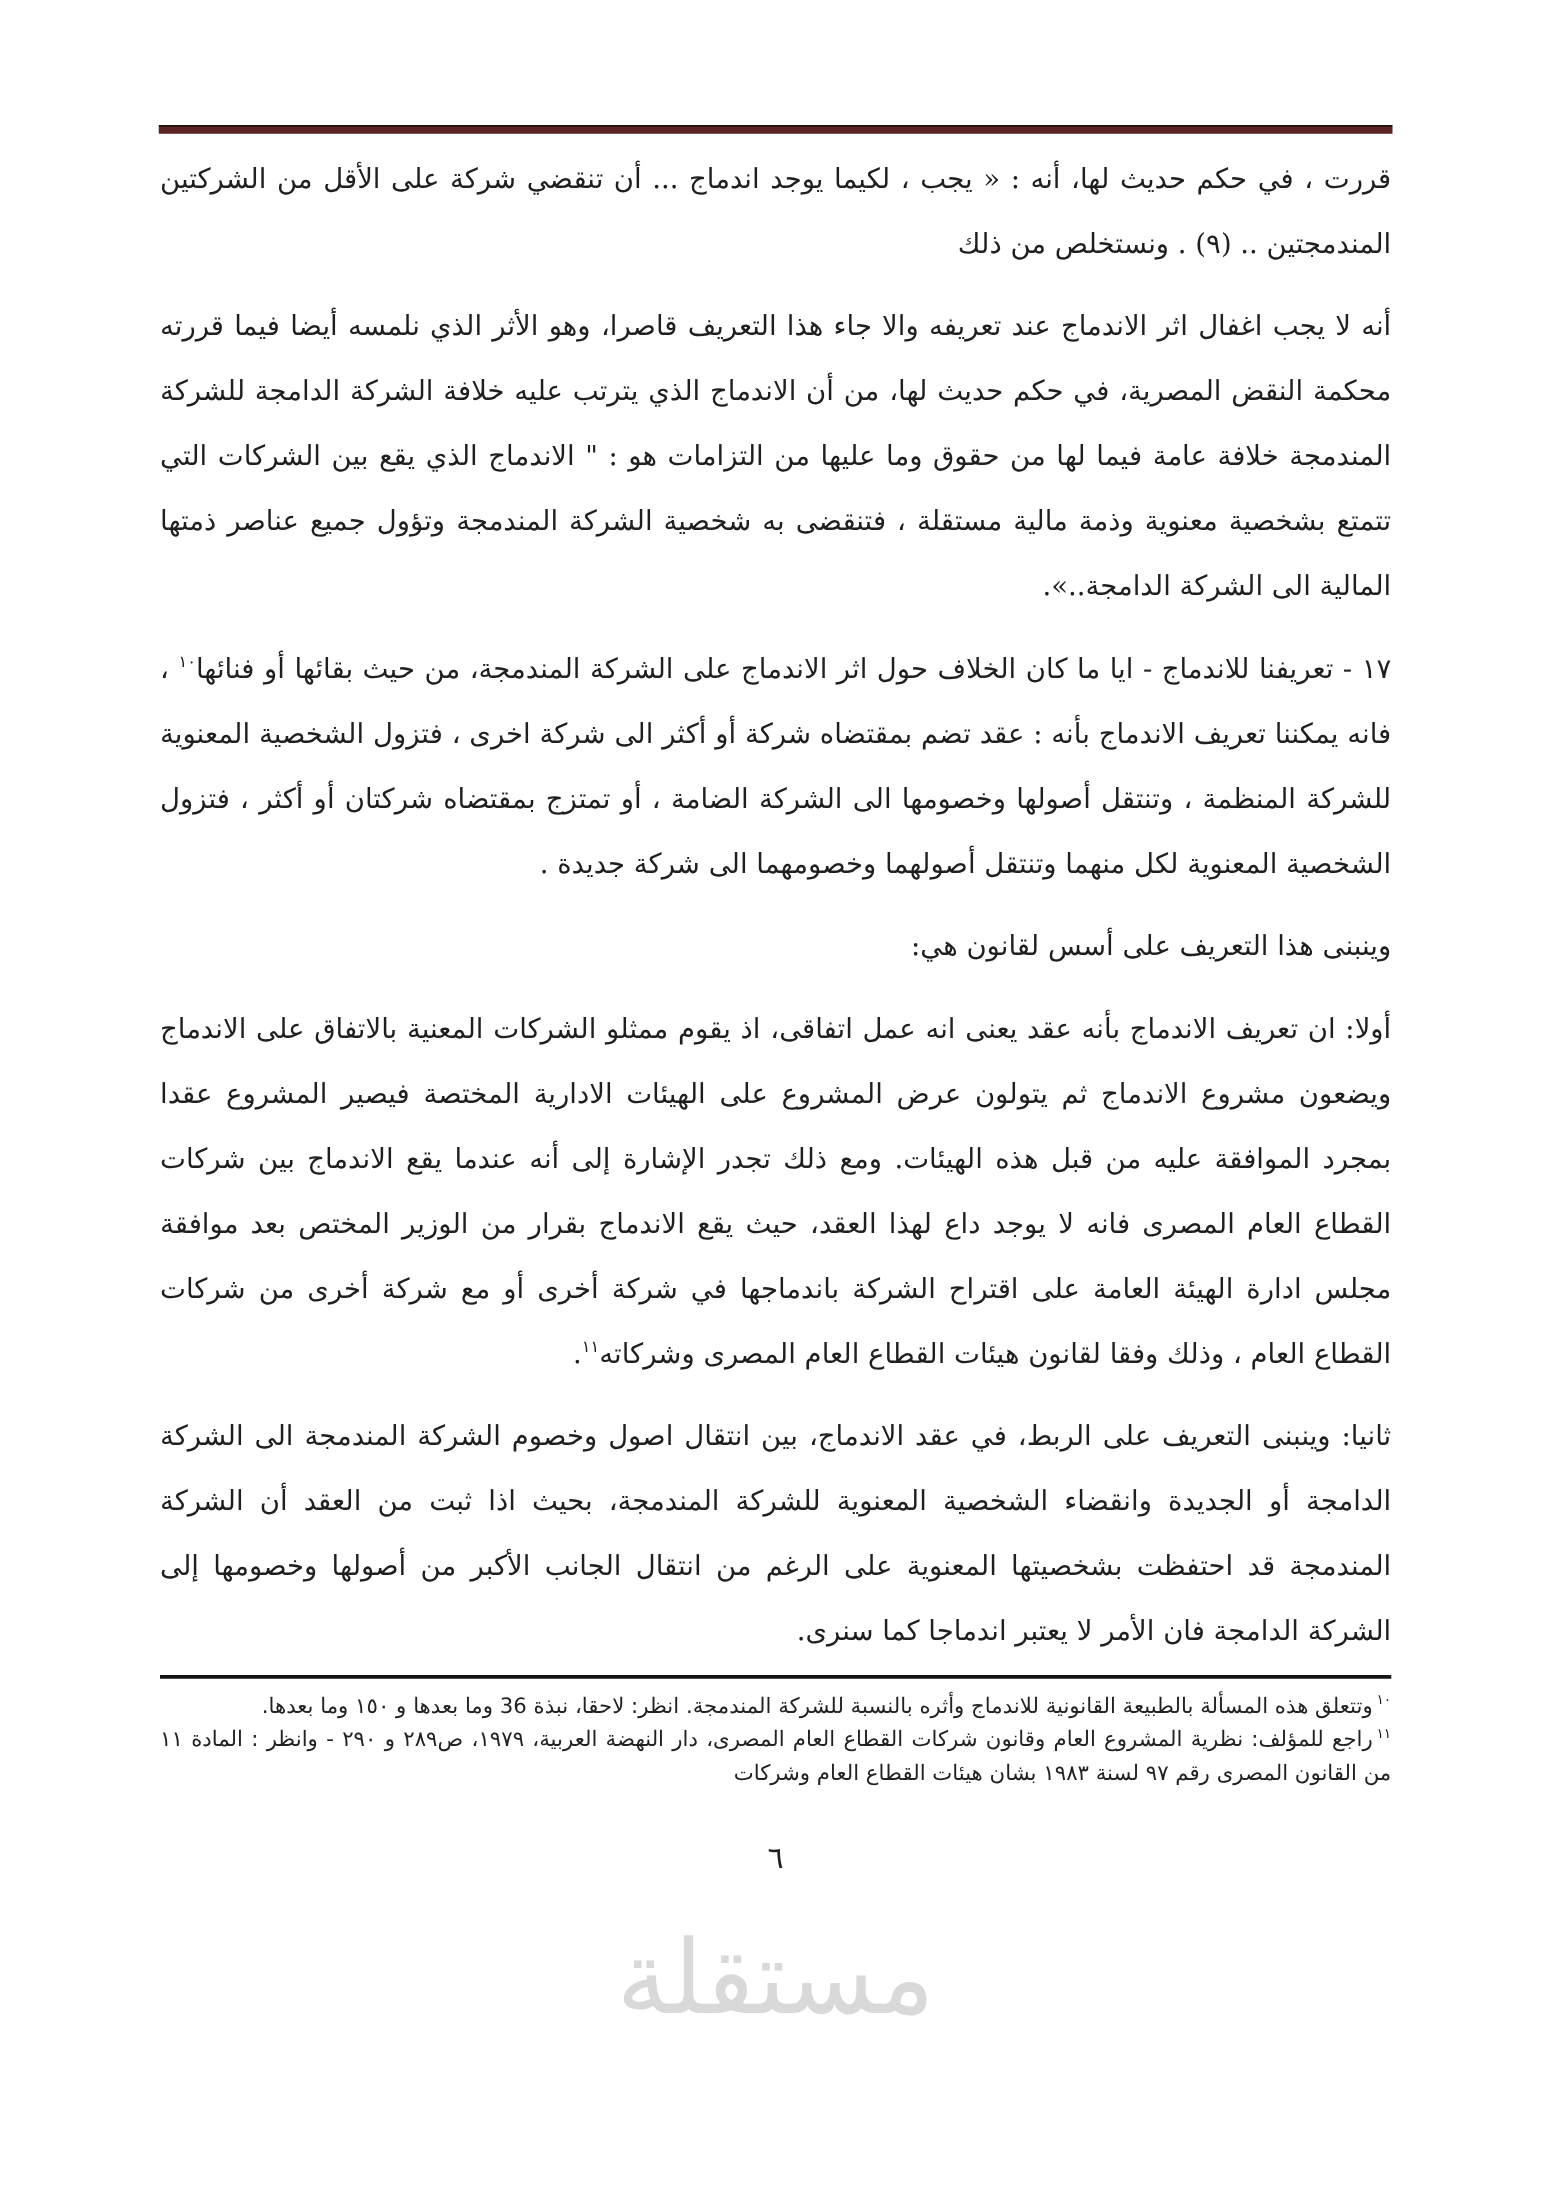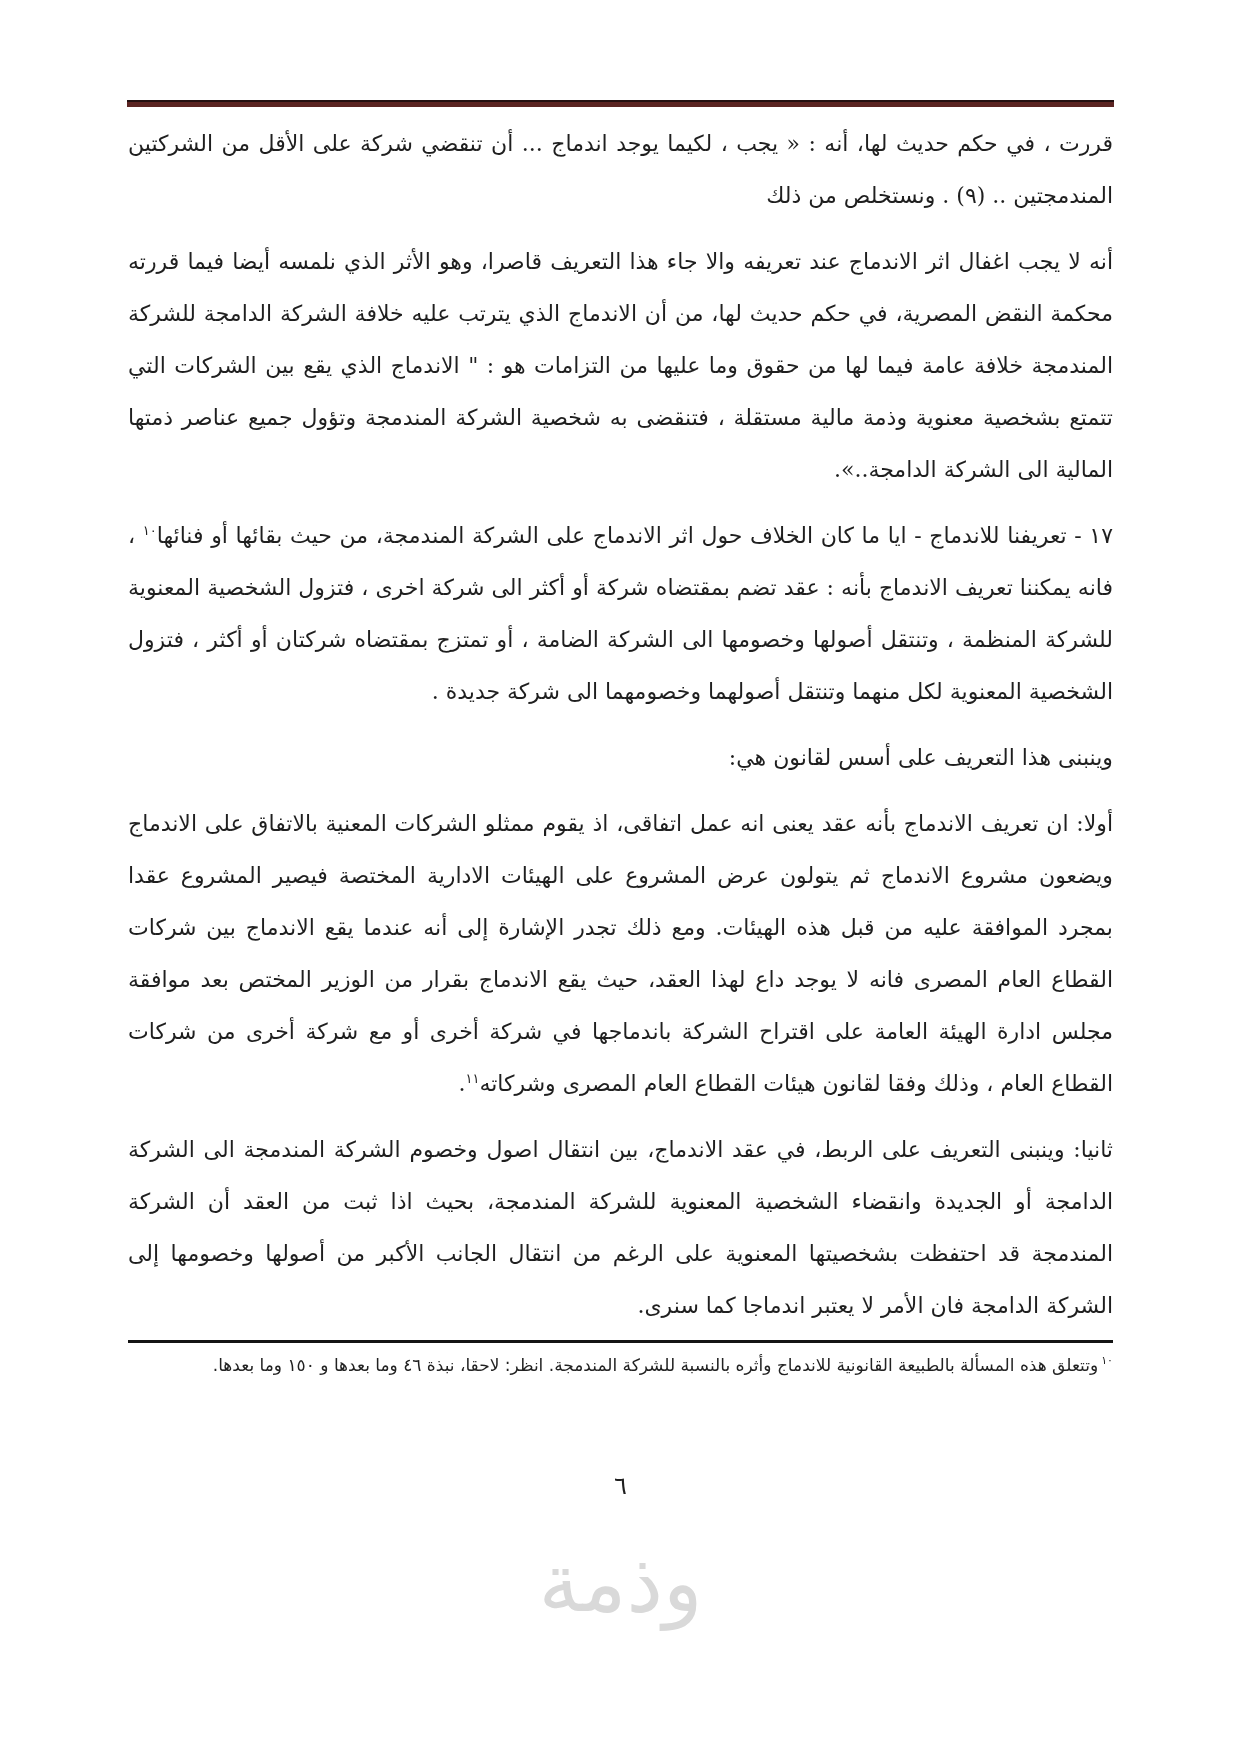--- a/index.html
+++ b/index.html
@@ -109,21 +109,22 @@
 
     <p class="para"><span>أولا: ان تعريف الاندماج بأنه عقد يعنى انه عمل اتفاقى، اذ يقوم ممثلو الشركات المعنية بالاتفاق على الاندماج ويضعون مشروع الاندماج ثم يتولون عرض المشروع على الهيئات الادارية المختصة فيصير المشروع عقدا بمجرد الموافقة عليه من قبل هذه الهيئات. ومع ذلك تجدر الإشارة إلى أنه عندما يقع الاندماج بين شركات القطاع العام المصرى فانه لا يوجد داع لهذا العقد، حيث يقع الاندماج بقرار من الوزير المختص بعد موافقة مجلس ادارة الهيئة العامة على اقتراح الشركة باندماجها في شركة أخرى أو مع شركة أخرى من شركات القطاع العام ، وذلك وفقا لقانون هيئات القطاع العام المصرى وشركاته</span><sup class="fn-ref">١١</sup><span>.</span></p>
 
     <p class="para"><span>ثانيا: وينبنى التعريف على الربط، في عقد الاندماج، بين انتقال اصول وخصوم الشركة المندمجة الى الشركة الدامجة أو الجديدة وانقضاء الشخصية المعنوية للشركة المندمجة، بحيث اذا ثبت من العقد أن الشركة المندمجة قد احتفظت بشخصيتها المعنوية على الرغم من انتقال الجانب الأكبر من أصولها وخصومها إلى الشركة الدامجة فان الأمر لا يعتبر اندماجا كما سنرى.</span></p>
 
   </section>
 
   <section class="footnotes">
     <div class="fn-rule"></div>
 
-    <p class="footnote"><sup class="fn-marker">١٠</sup><span>وتتعلق هذه المسألة بالطبيعة القانونية للاندماج وأثره بالنسبة للشركة المندمجة. انظر: لاحقا، نبذة ٤٦ وما بعدها و ١٥٠ وما بعدها.</span></p>
+    <p class="footnote"><sup class="fn-marker">١٠</sup><span>وتتعلق هذه المسألة بالطبيعة القانونية للاندماج وأثره بالنسبة للشركة المندمجة. انظر: لاحقا، نبذة 36 وما بعدها و ١٥٠ وما بعدها.</span></p>
 
+    <p class="footnote"><sup class="fn-marker">١١</sup><span>راجع للمؤلف: نظرية المشروع العام وقانون شركات القطاع العام المصرى، دار النهضة العربية، ١٩٧٩، ص٢٨٩ و ٢٩٠ - وانظر : المادة ١١ من القانون المصرى رقم ٩٧ لسنة ١٩٨٣ بشان هيئات القطاع العام وشركات</span></p>
   </section>
 
   <div class="page-number">٦</div>
 
-  <div class="watermark">وذمة</div>
+  <div class="watermark">مستقلة</div>
 
 </main>
 
 </body></html>

